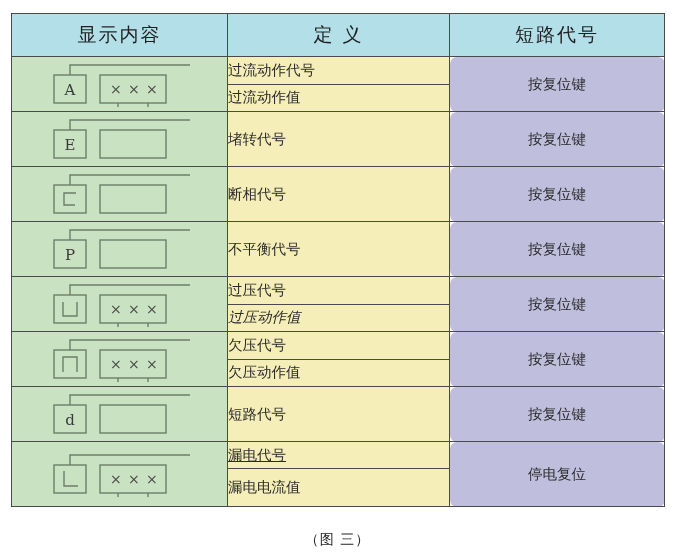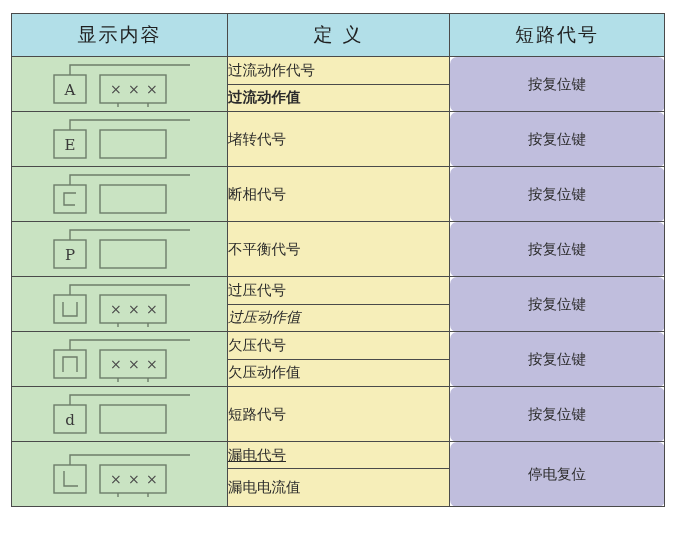--- a/index.html
+++ b/index.html
@@ -130,21 +130,21 @@
                   <path class="ln" d="M70 48 L100 48 L100 42"></path>
                   <path class="ln" d="M85 48 L85 55 L148 55"></path>
                 </svg>
               </div>
             </div>
           </td>
           <td class="cell-def" style="height: 27px;">过流动作代号</td>
           <td class="cell-reset" rowspan="2">按复位键</td>
         </tr>
         <tr>
-          <td class="cell-def" style="height: 27px; font-weight: bold;">过流动作值</td>
+          <td class="cell-def" style="height: 27px;">过流动作值</td>
         </tr>
         <tr>
           <td class="cell-display" rowspan="1">
             <div class="disp">
               <div class="art">
                 <svg width="152" height="46" viewBox="0 0 152 46" xmlns="http://www.w3.org/2000/svg">
                   <path class="ln" d="M22 14 L22 4 L142 4"></path>
                   <rect class="bx" x="6" y="14" width="32" height="28"></rect>
                   <text class="code-letter" x="22" y="34" text-anchor="middle">E</text>
                   <rect class="bx" x="52" y="14" width="66" height="28"></rect>
@@ -274,13 +274,14 @@
           </td>
           <td class="cell-def" style="height: 27px; text-decoration: underline;">漏电代号</td>
           <td class="cell-reset" rowspan="2">停电复位</td>
         </tr>
         <tr>
           <td class="cell-def" style="height: 38px;">漏电电流值</td>
         </tr>
       </tbody>
   </table>
 
+  <div class="caption">（图 三）</div>
 </div>
 
 </body></html>

